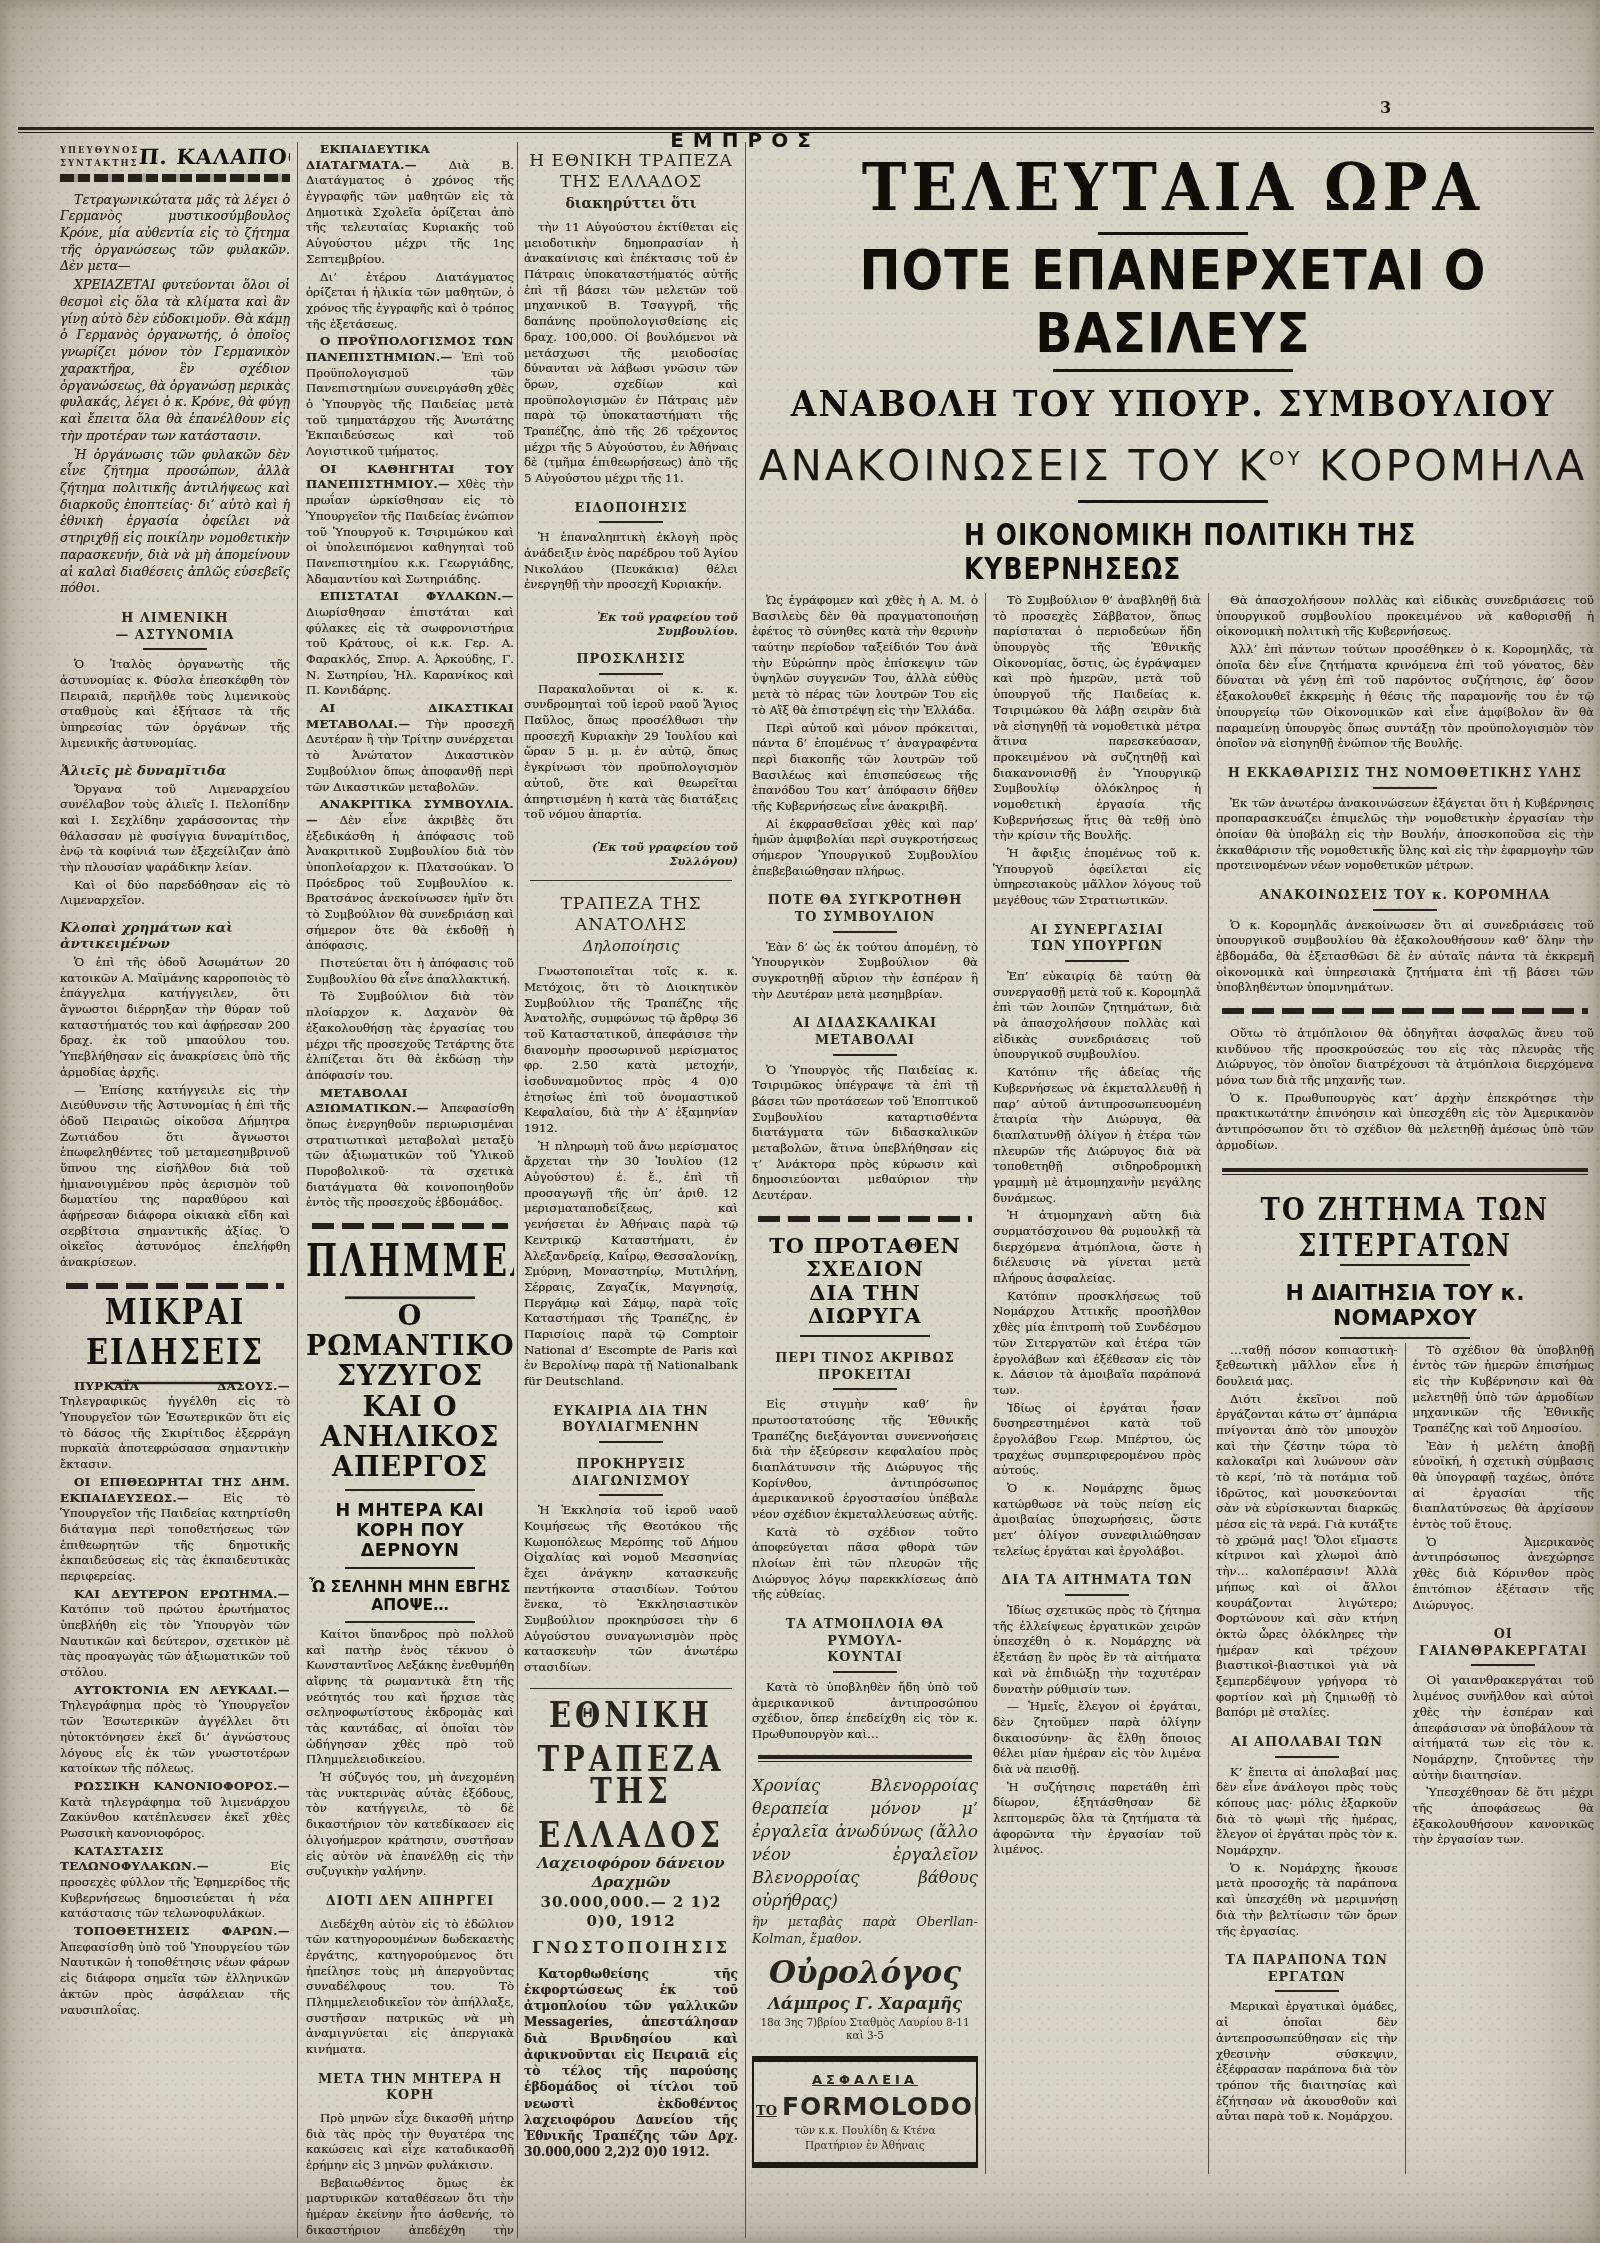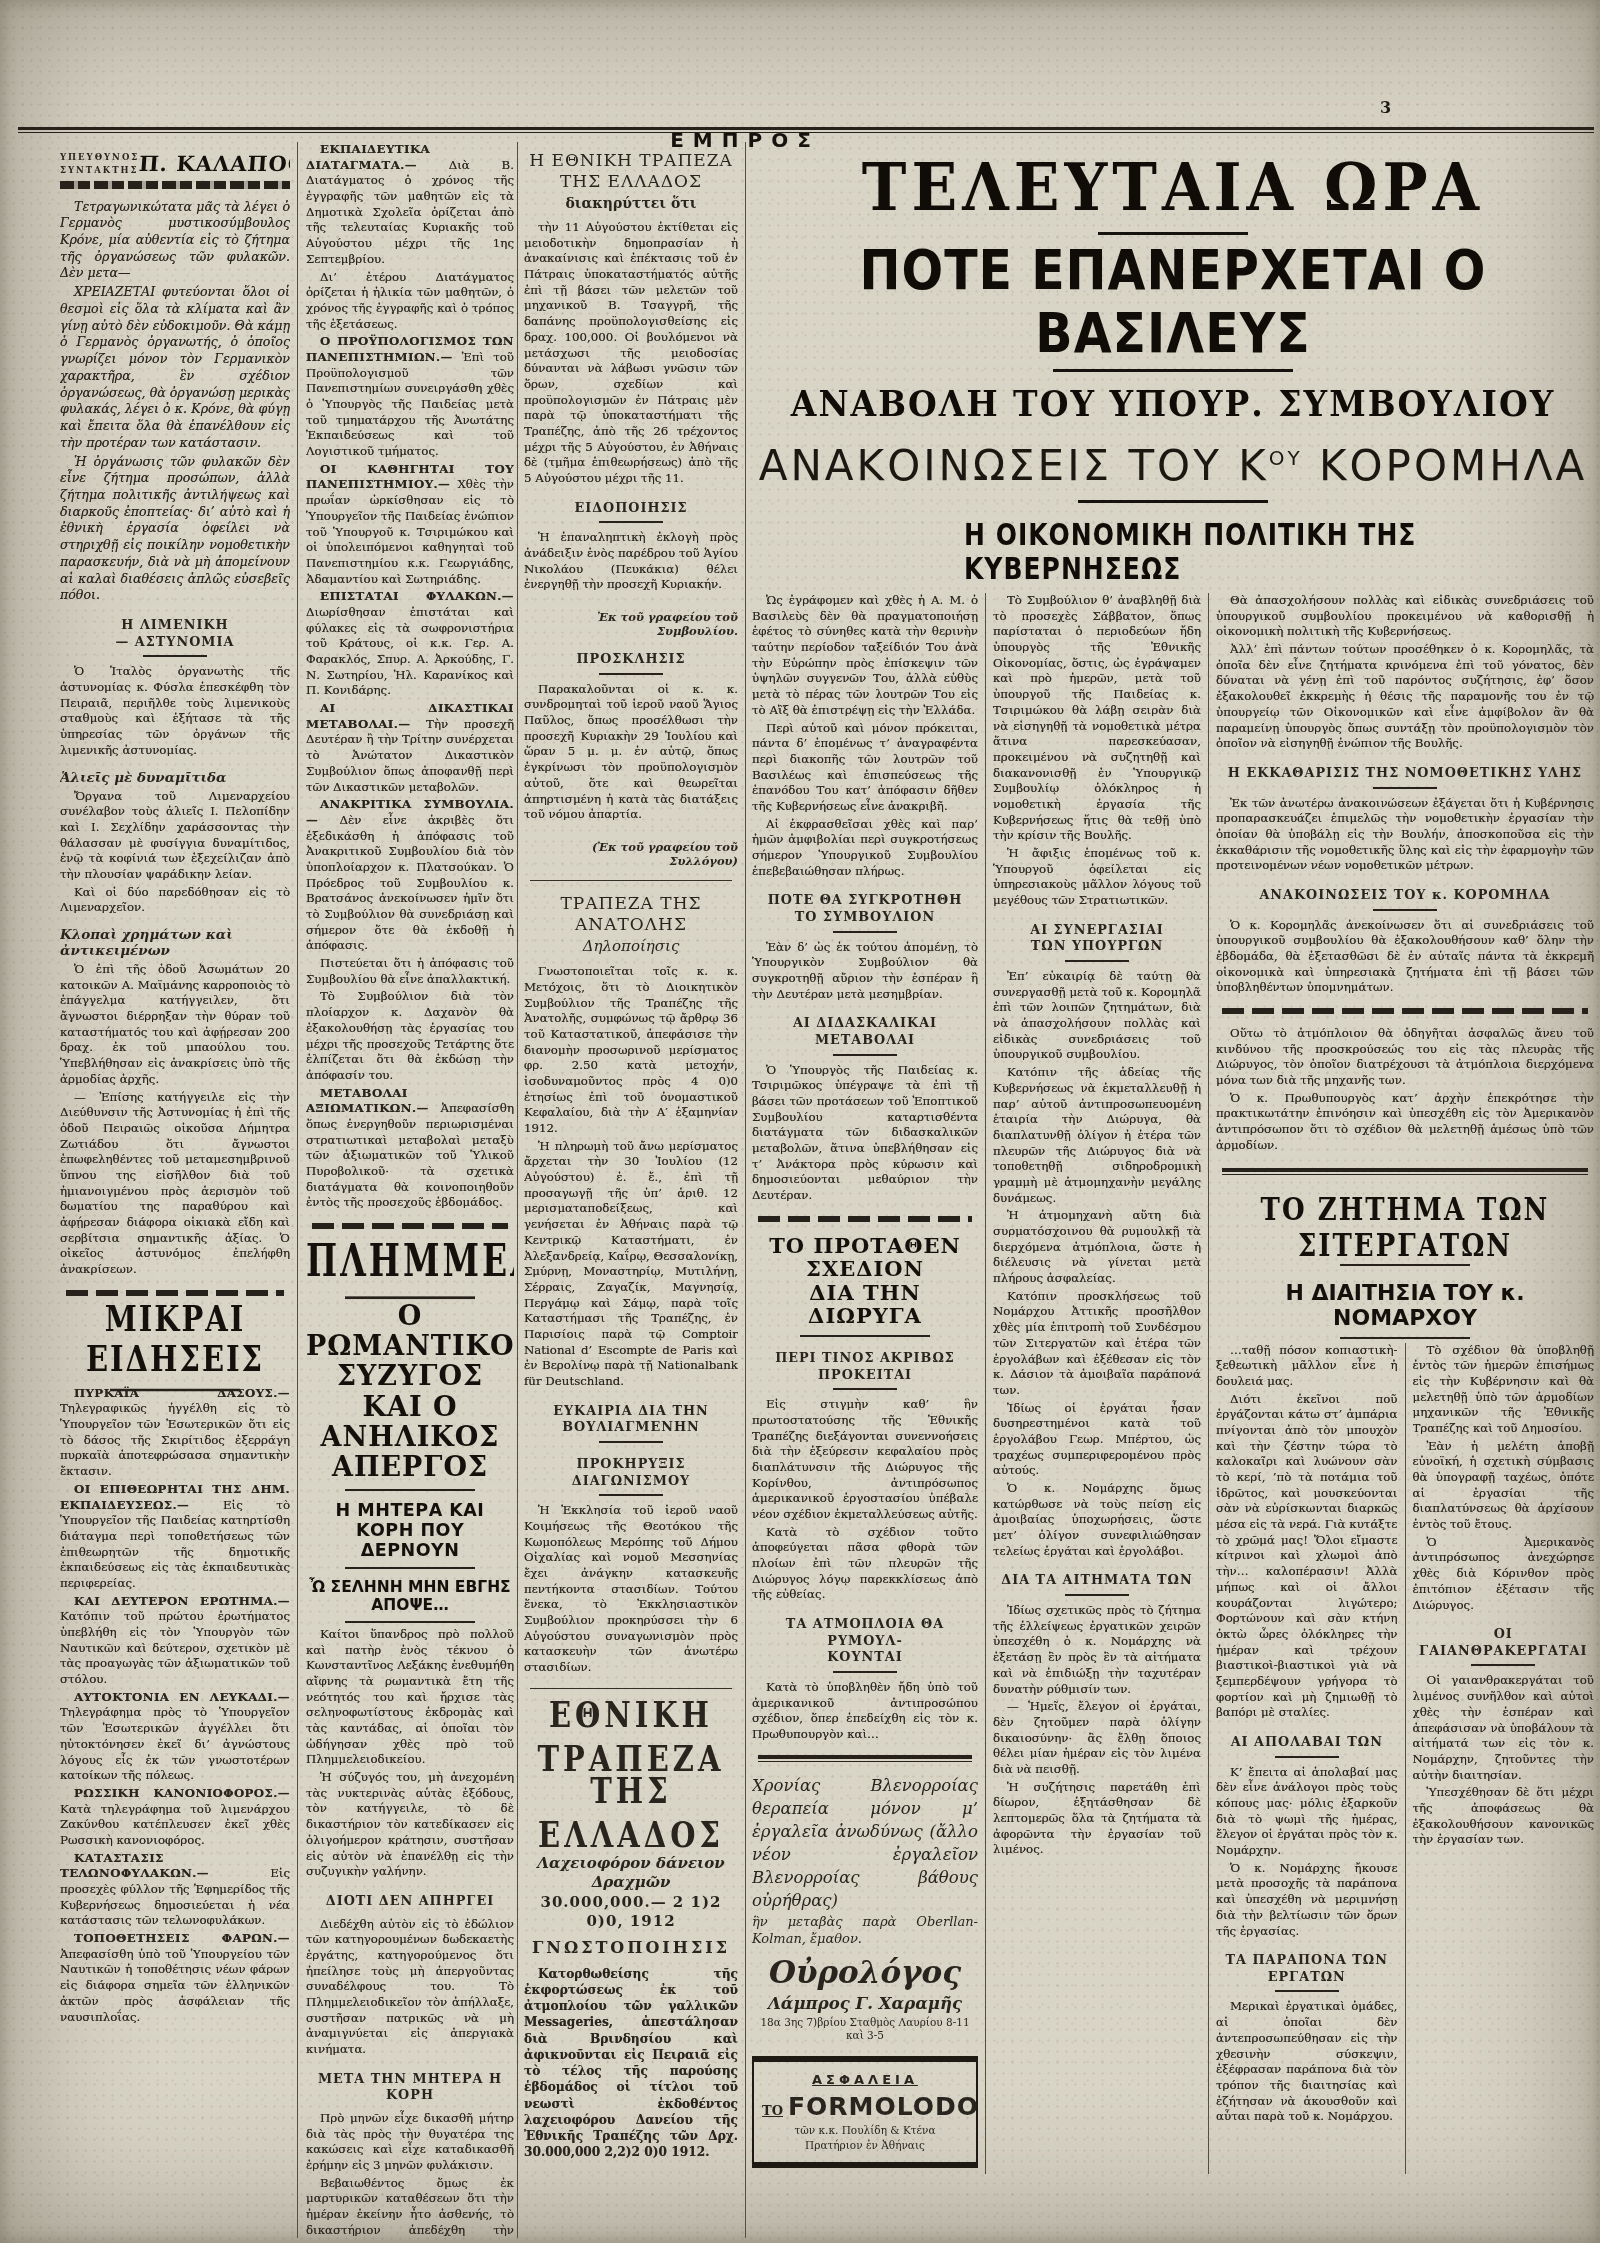--- a/index.html
+++ b/index.html
@@ -21,21 +21,21 @@
     border-top:3px solid #26221b;border-bottom:1px solid #26221b;}
   
   .col{position:absolute;top:142px;height:2096px;overflow:hidden;}
   .c1{left:60px;width:230px;}
   .c2{left:306px;width:208px;}
   .c3{left:524px;width:214px;}
   .rsec{left:752px;width:842px;}
   .vsep{position:absolute;top:142px;height:2096px;width:1px;background:#544e42;}
   .s1{left:297px}.s2{left:517px}.s3{left:745px}
   
-  .edrow{display:flex;align-items:center;margin:9px 0 4px;}
+  .edrow{display:flex;align-items:center;margin:2px 0 4px;}
   .edrole{font-size:8.5px;letter-spacing:2px;font-weight:bold;line-height:1.5;white-space:nowrap;}
   .edname{font-size:21px;font-weight:bold;letter-spacing:1px;transform:skewX(-4deg);white-space:nowrap;color:#14110c;}
   .edorn{height:8px;margin:2px 0 10px;background:repeating-linear-gradient(90deg,#26221b 0 14px,rgba(38,34,27,.25) 14px 18px,#26221b 18px 30px,transparent 30px 34px);}
   
   .para{font-size:11.8px;line-height:1.33;text-align:justify;text-indent:14px;margin:0 0 2px;text-shadow:0 0 .4px rgba(35,28,20,.55);}
   .pi{font-style:italic;font-size:12.6px;}
   .pb{font-weight:bold;font-size:12.2px;}
   .runin{font-weight:bold;letter-spacing:.4px;}
   .sh{margin:13px 0 7px;text-align:center;font-weight:bold;font-size:12.8px;letter-spacing:1px;line-height:1.3;}
   .shbar{width:64px;height:2px;background:#26221b;margin:5px auto 0;}
@@ -65,21 +65,21 @@
   .ln-caps{font-weight:bold;font-size:16px;letter-spacing:3px;margin-top:7px;}
   .ln-it{font-style:italic;font-size:15px;}
   .ln-xs{font-size:10.5px;}
   .ln-script{font-style:italic;font-weight:bold;font-size:31px;margin:6px 0 2px;}
   .ln-medit{font-weight:bold;font-style:italic;font-size:16.5px;}
   .ln-ad-it{font-style:italic;font-size:16.5px;line-height:1.4;text-align:justify;}
   .ln-ad-it-sm{font-style:italic;font-size:13px;text-align:justify;}
   .ln-capsu{font-weight:bold;font-size:13px;letter-spacing:4px;text-decoration:underline;font-family:"DejaVu Sans",sans-serif;}
   .ln-duof .pre{font-size:13px;font-weight:bold;margin-right:5px;text-decoration:underline;}
   .ln-duof .main{font-family:"DejaVu Sans",sans-serif;font-weight:bold;font-size:25px;letter-spacing:1px;}
-  .framed2{border-top:6px solid #1d1a14;border-bottom:6px solid #1d1a14;border-left:2px solid #1d1a14;border-right:2px solid #1d1a14;padding:8px 8px;margin:14px 0 6px;}
+  .framed2{border-top:6px solid #1d1a14;border-bottom:6px solid #1d1a14;border-left:2px solid #1d1a14;border-right:2px solid #1d1a14;padding:8px 2px;margin:14px 0 6px;}
   
   .hl{ text-align:center;color:#100d08;}
   .hl-main{font-weight:bold;font-size:60px;letter-spacing:5px;transform:scaleY(1.08);margin-top:10px;}
   .hl-seg{height:3px;background:#16130e;margin:10px auto;}
   .w140{width:150px;} .w230{width:240px;} .w180{width:190px;}
   .hl-king{font-family:"DejaVu Sans",sans-serif;font-weight:bold;font-size:49px;letter-spacing:1px;transform:scaleY(1.12);margin-top:2px;}
   .hl-anav{font-weight:bold;font-size:33px;letter-spacing:2px;margin-top:12px;transform:scaleY(1.1);}
   .hl-annc{font-family:"DejaVu Sans",sans-serif;font-weight:normal;font-size:42px;letter-spacing:3px;margin-top:18px;color:#1b1812;}
   .hl-annc sup{font-size:20px;}
   .hl-econ{font-family:"DejaVu Sans",sans-serif;font-weight:bold;font-size:25px;letter-spacing:1px;transform:scaleY(1.18);text-align:left;margin:20px 0 12px 212px;}

